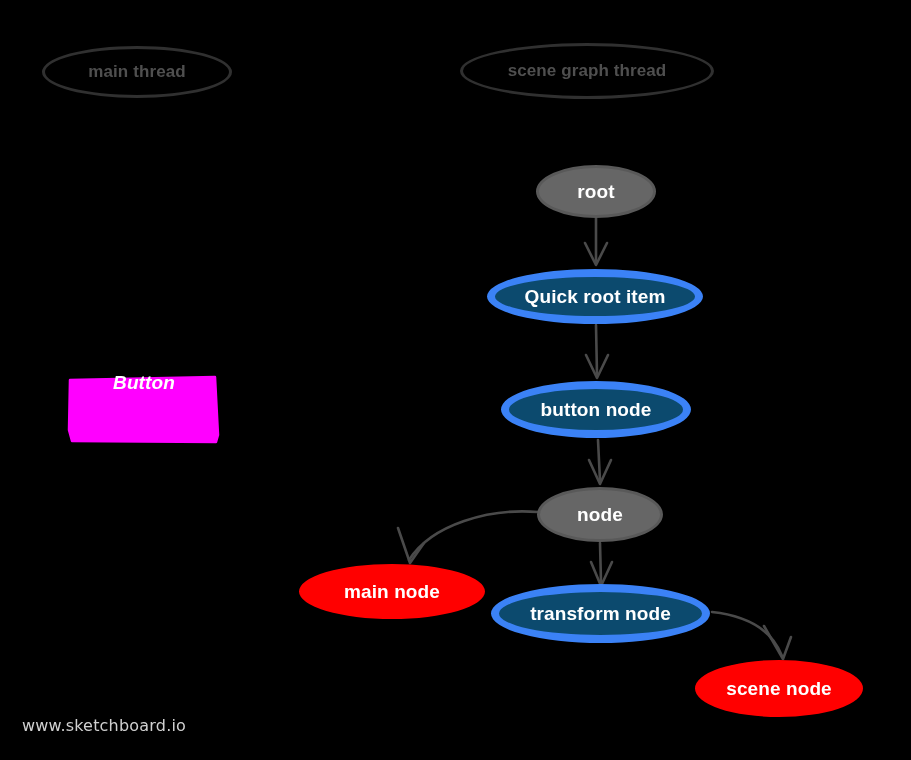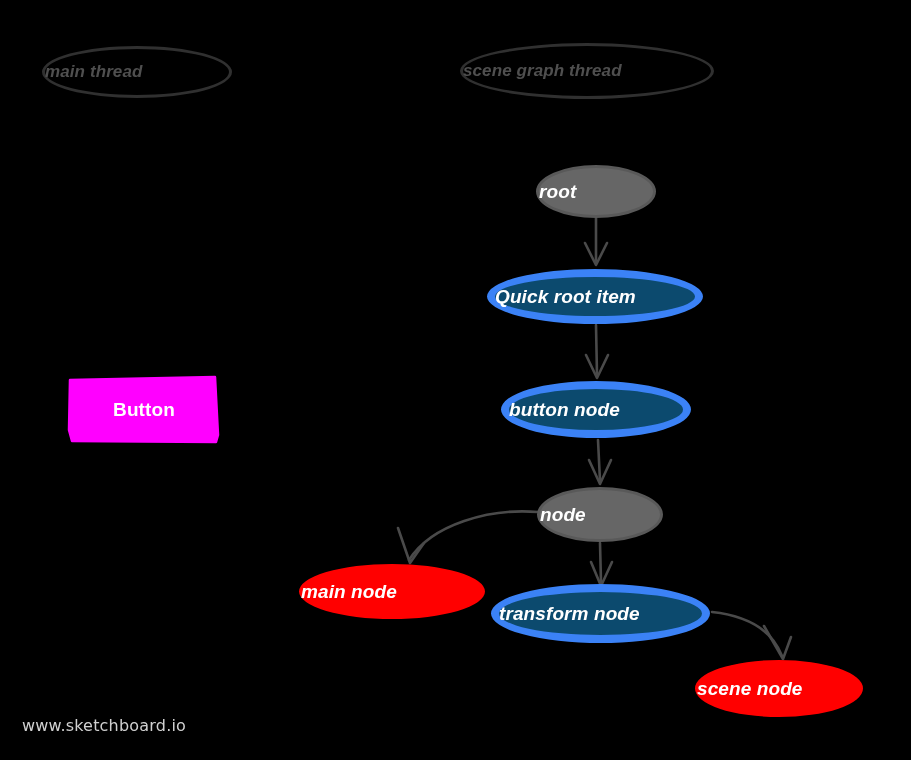--- a/index.html
+++ b/index.html
@@ -25,24 +25,24 @@
     left: 0;
     top: 0;
     width: 911px;
     height: 760px;
     pointer-events: none;
   }
   .node {
     position: absolute;
     display: flex;
     align-items: center;
+    justify-content: center;
     text-align: center;
     box-sizing: border-box;
     line-height: 1.05;
-    font-style: italic;
   }
   .ellipse {
     border-radius: 50%;
   }
   .node-label {
     color: #ffffff;
     font-weight: bold;
     font-size: 19px;
     letter-spacing: 0.1px;
     white-space: nowrap;
@@ -68,22 +68,22 @@
     border: 8px solid #3b82f6;
   }
   .fill-red {
     background: #ff0000;
     border: 2px solid #ff0000;
   }
   
   .sketch-rect {
     position: absolute;
     display: flex;
-    align-items: center;
     justify-content: center;
+    font-style: italic;
   }
   .sketch-rect .node-label {
     position: relative;
     z-index: 2;
   }
   .sketch-rect svg {
     position: absolute;
     left: 0;
     top: 0;
   }

